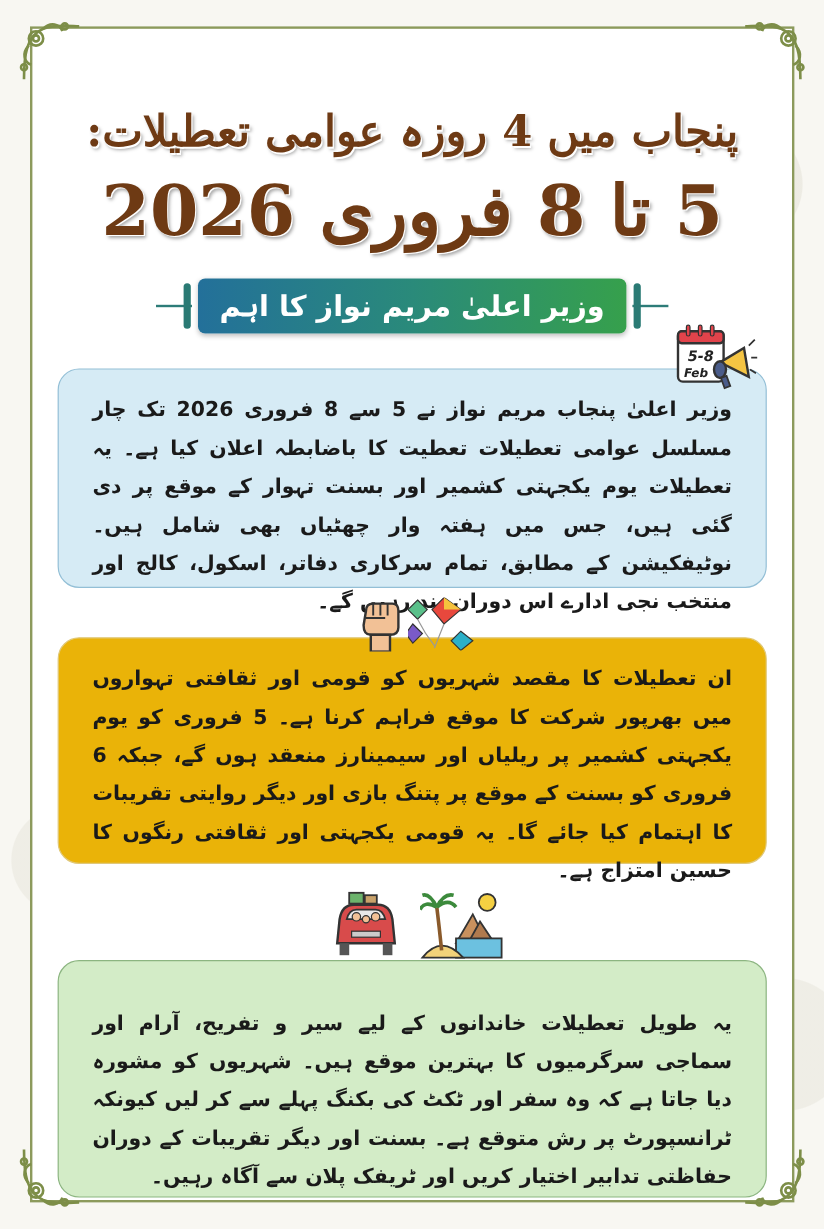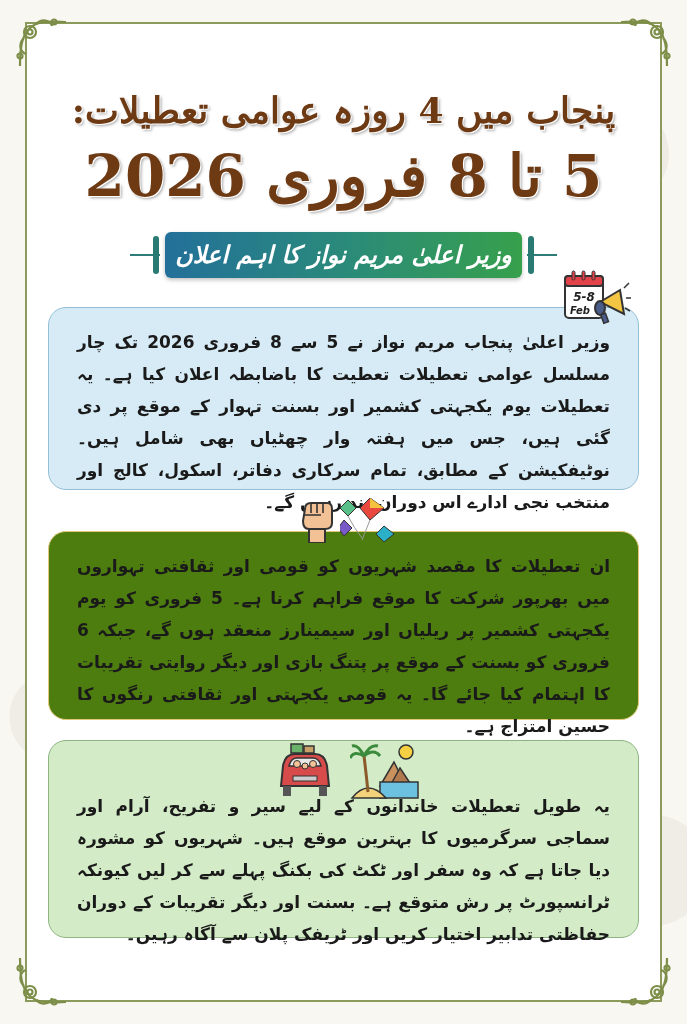--- a/index.html
+++ b/index.html
@@ -20,38 +20,38 @@
   .c-tr{right:16px;top:16px;transform:scaleX(-1);}
   .c-bl{left:16px;bottom:16px;transform:scaleY(-1);}
   .c-br{right:16px;bottom:16px;transform:scale(-1,-1);}
 
   .title{position:absolute;left:0;right:0;text-align:center;direction:rtl;
     color:#6e3a14;font-family:"DejaVu Serif",serif;font-weight:bold;
     text-shadow:1px 1px 0 #fff,2px 2px 3px rgba(0,0,0,.35);}
   .title-1{top:80px;font-size:36px;line-height:60px;}
   .title-2{top:145px;font-size:58px;line-height:62px;}
 
-  .subtitle-wrap{position:absolute;top:232px;left:0;right:0;height:54px;font-style:italic;}
+  .subtitle-wrap{position:absolute;top:232px;left:0;right:0;height:54px;}
   .sub-line{position:absolute;top:22px;height:2px;background:#2d7c78;}
   .sub-line.l{left:130px;width:30px;}
   .sub-line.r{right:130px;width:30px;}
   .sub-bar{position:absolute;top:4px;width:6px;height:38px;border-radius:3px;background:#2a7a74;}
   .sub-bar.l{left:153px;}
   .sub-bar.r{right:153px;}
   .subtitle{position:absolute;left:165px;right:165px;top:0;height:46px;border-radius:6px;
     background:linear-gradient(90deg,#23709a 0%,#2a8a7a 50%,#36a04c 100%);
     color:#fff;text-align:center;direction:rtl;font-size:24px;line-height:46px;font-weight:bold;
     box-shadow:0 2px 4px rgba(0,0,0,.25);}
 
   .card{position:absolute;left:48px;width:591px;border-radius:18px;box-sizing:border-box;
     padding:18px 28px;direction:rtl;text-align:justify;text-align-last:right;
     font-size:17px;line-height:32px;color:#1a1a1a;font-weight:bold;}
   .card-blue{top:307px;height:183px;background:#d6ebf5;border:1.5px solid #93bfd6;}
-  .card-yellow{top:531px;height:189px;background:#4d7c0f;border:1.5px solid #e0c878;}
-  .card-green{top:740px;height:198px;background:#d3ecc7;border:1.5px solid #8cb581;padding-top:49px;}
+  .card-yellow{top:531px;height:189px;background:#eab308;border:1.5px solid #e0c878;}
+  .card-green{top:800px;height:198px;background:#d3ecc7;border:1.5px solid #8cb581;padding-top:36px;}
 
   .icon{position:absolute;font-style:italic;}
   .cal-icon{left:562px;top:268px;width:70px;height:58px;}
   .fist-icon{left:297px;top:497px;width:40px;height:46px;}
   .kite-icon{left:340px;top:498px;width:60px;height:44px;}
   .car-icon{left:277px;top:742px;width:56px;height:60px;}
   .beach-icon{left:350px;top:742px;width:70px;height:60px;}
 </style>
 </head>
 <body>

